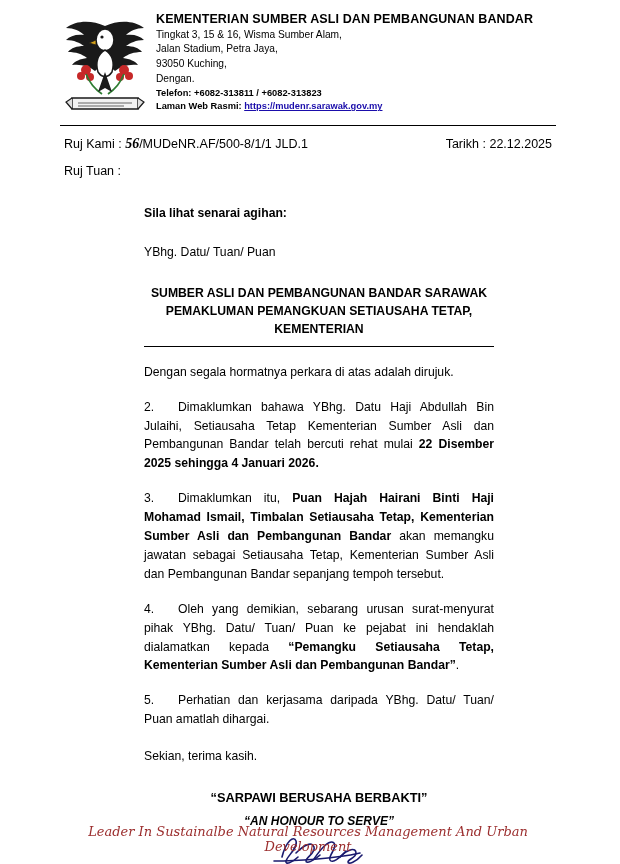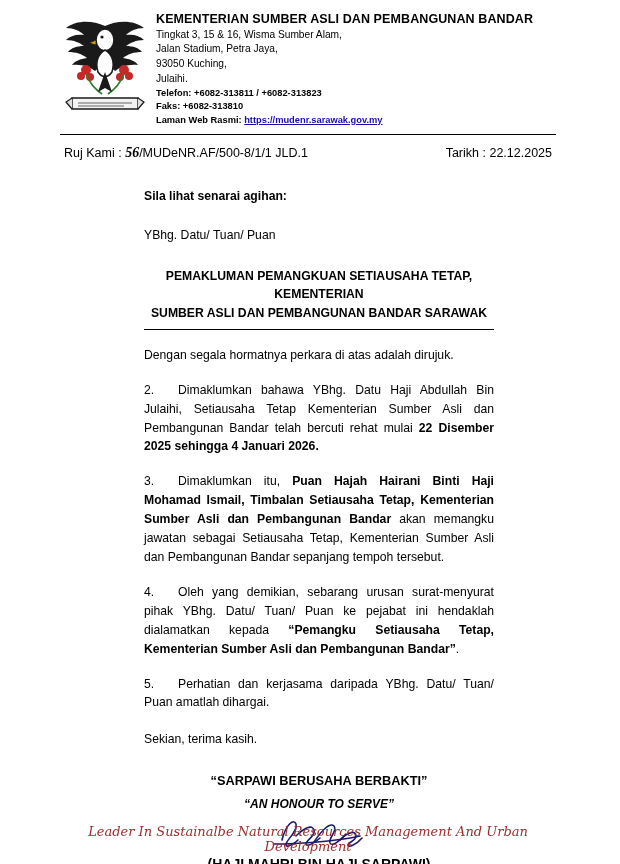--- a/index.html
+++ b/index.html
@@ -222,51 +222,51 @@
           <line x1="16" y1="93" x2="70" y2="93"></line>
           <line x1="16" y1="96" x2="62" y2="96"></line>
         </g>
       </svg>
     </div>
     <div class="lh-text">
       <div class="lh-title">KEMENTERIAN SUMBER ASLI DAN PEMBANGUNAN BANDAR</div>
       <div class="lh-line">Tingkat 3, 15 &amp; 16, Wisma Sumber Alam,</div>
       <div class="lh-line">Jalan Stadium, Petra Jaya,</div>
       <div class="lh-line">93050 Kuching,</div>
-      <div class="lh-line">Julaihi.</div>
+      <div class="lh-line">Dengan.</div>
       <div class="lh-line small">Telefon: +6082-313811 / +6082-313823</div>
-      <div class="lh-line small">Faks: +6082-313810</div>
       <div class="lh-line small lh-web">
         <span>Laman Web Rasmi:</span>
         <a href="#">https://mudenr.sarawak.gov.my</a>
       </div>
     </div>
   </div>
 
   <hr class="rule">
 
   <div class="refrow">
     <div class="ref-left">
       <span>Ruj Kami :</span>
       <span class="ref-num">56</span><span>/MUDeNR.AF/500-8/1/1 JLD.1</span>
     </div>
     <div class="ref-right">
       <span>Tarikh :</span>
       <span>22.12.2025</span>
     </div>
   </div>
+  <div class="reftuan">Ruj Tuan :</div>
 
   <div class="body">
 
     <div class="sila">Sila lihat senarai agihan:</div>
     <div class="ybhg">YBhg. Datu/ Tuan/ Puan</div>
 
     <div class="subject">
+      <div>SUMBER ASLI DAN PEMBANGUNAN BANDAR SARAWAK</div>
       <div>PEMAKLUMAN PEMANGKUAN SETIAUSAHA TETAP, KEMENTERIAN</div>
-      <div>SUMBER ASLI DAN PEMBANGUNAN BANDAR SARAWAK</div>
     </div>
     <hr class="subject-rule">
 
     <p class="para first">Dengan segala hormatnya perkara di atas adalah dirujuk.</p>
 
     <p class="para">
       <span class="numcol">2.</span><span>Dimaklumkan bahawa YBhg. Datu Haji Abdullah Bin Julaihi, Setiausaha Tetap Kementerian Sumber Asli dan Pembangunan Bandar telah bercuti rehat mulai </span><span class="b-bold">22 Disember 2025 sehingga 4 Januari 2026.</span>
     </p>
 
     <p class="para">

